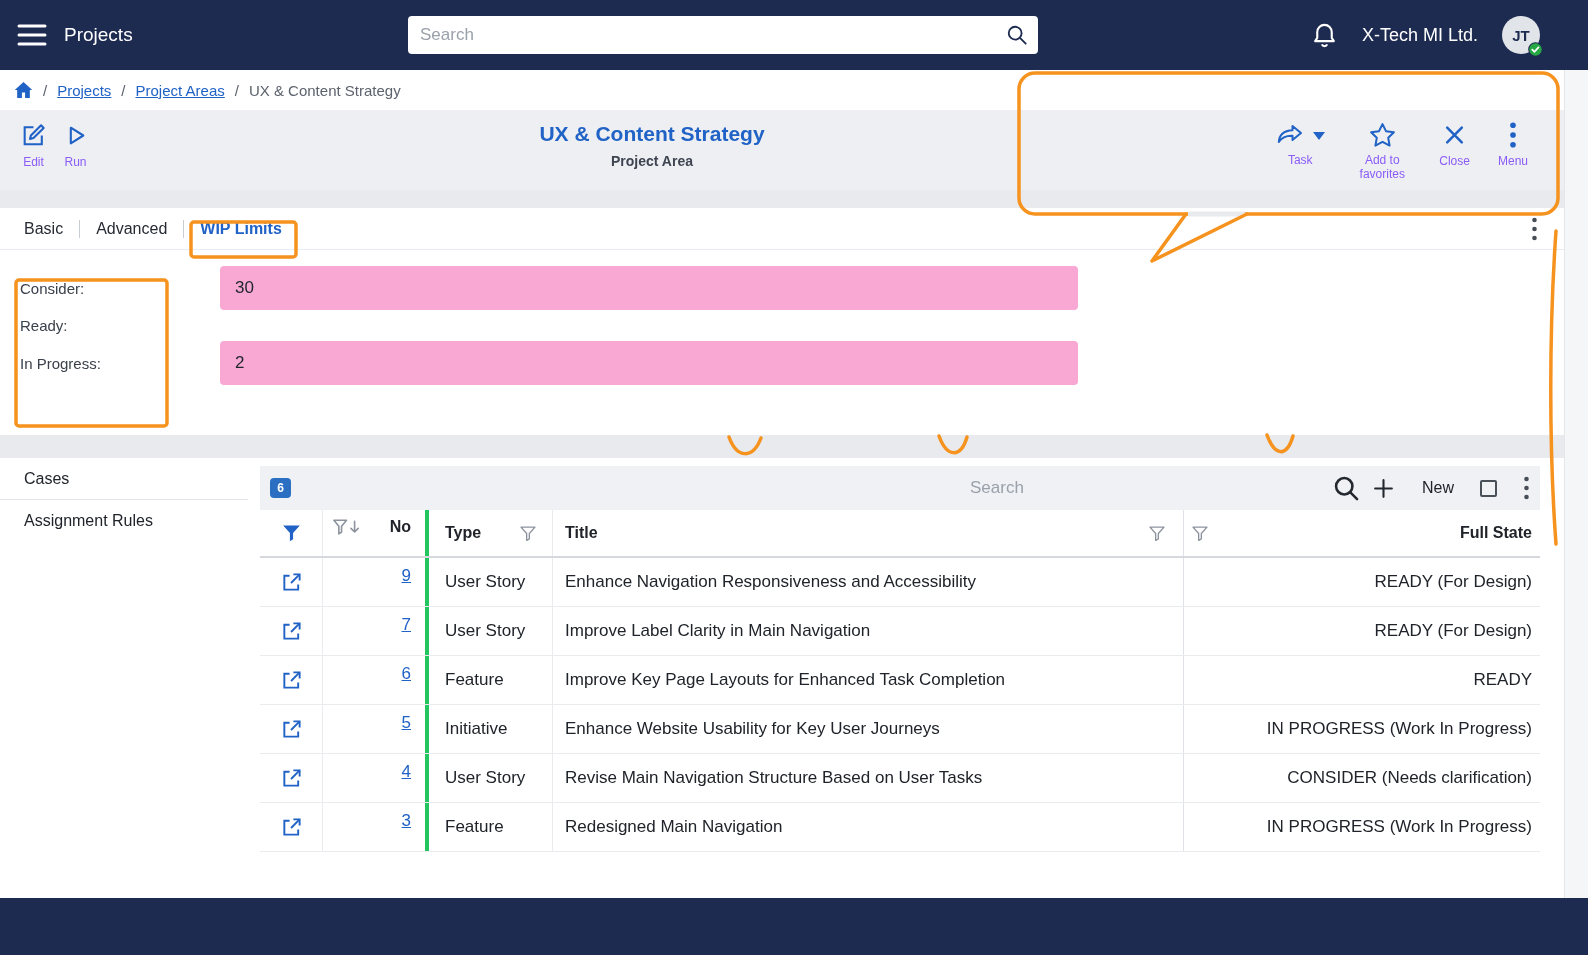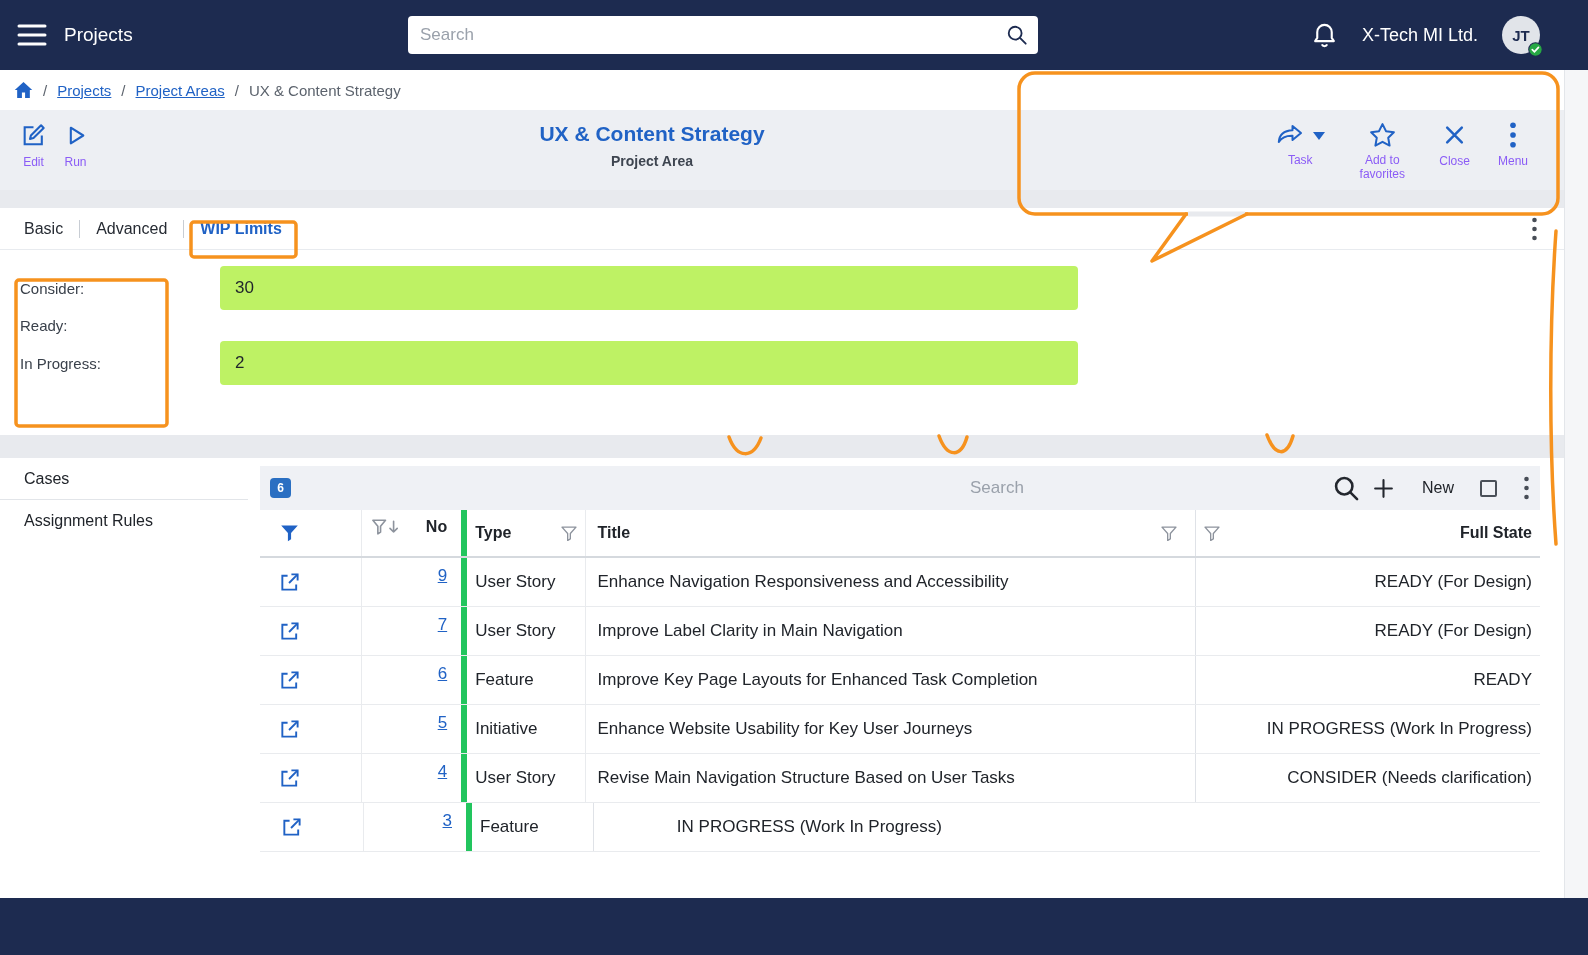--- a/index.html
+++ b/index.html
@@ -43,44 +43,44 @@
   .tabs-card { position:absolute; left:0; top:208px; width:1564px; height:227px; background:#fff; }
   .tabs-row { height:42px; display:flex; align-items:center; padding-left:24px; border-bottom:1px solid #e8ebef; position:relative; }
   .tab { font-size:16px; color:#262b33; padding:0 16px; background:none; border:none; cursor:pointer; }
   .tab.first { padding-left:0; }
   .tab.active { color:#2062c5; font-weight:bold; }
   .tab-divider { width:1px; height:18px; background:#c8cdd4; }
   .tabs-dots { position:absolute; right:26px; top:9px; background:none; border:none; cursor:pointer; }
   .wip-form { padding:16px 0 0 20px; }
   .wip-row { display:flex; align-items:center; margin-bottom:7px; }
   .wip-label { width:200px; font-size:15px; color:#3a414b; }
-  .wip-input { width:858px; height:44px; background:#bef264; border:none; border-radius:4px; font-size:17px; color:#1f242b; padding:0 15px; font-family:inherit; outline:none; }
+  .wip-input { width:858px; height:44px; background:#f9a8d4; border:none; border-radius:4px; font-size:17px; color:#1f242b; padding:0 15px; font-family:inherit; outline:none; }
 
   
   .cases-card { position:absolute; left:0; top:458px; width:1564px; height:535px; background:#fff; }
   .side-tabs { position:absolute; left:0; top:0; width:248px; }
   .side-tab { height:42px; width:100%; display:flex; align-items:center; padding-left:24px; font-size:16px; color:#20242a; background:none; border:none; cursor:pointer; text-align:left; }
   .side-tab.active { border-bottom:1px solid #e2e5e9; }
   .table-wrap { position:absolute; left:260px; top:8px; width:1280px; }
   .toolbar { height:44px; background:#eff1f5; display:flex; align-items:center; padding:0 10px; }
   .count-badge { min-width:21px; height:20px; background:#2a6fc2; color:#fff; font-size:12px; font-weight:bold; border-radius:4px; display:flex; align-items:center; justify-content:center; padding:0 4px; }
   .toolbar-search { margin-left:auto; width:350px; background:transparent; border:none; outline:none; font-size:17px; font-family:inherit; color:#20242a; }
   .toolbar-search::placeholder { color:#9aa1ab; }
   .tb-icon { display:flex; align-items:center; justify-content:center; background:none; border:none; cursor:pointer; margin-left:12px; }
   .new-btn { background:none; border:none; font-size:16px; color:#20242a; cursor:pointer; margin:0 12px 0 27px; }
   .square-btn { width:17px; height:17px; border:2px solid #4a5058; border-radius:2px; background:none; cursor:pointer; margin:0 14px; }
 
   
   .thead { display:flex; height:48px; border-bottom:2px solid #d5d9de; font-weight:bold; font-size:16px; }
   .trow { display:flex; height:49px; border-bottom:1px solid #e9ebee; font-size:17px; }
   .cell { display:flex; align-items:center; height:100%; }
   .col-filter { width:62px; justify-content:center; }
-  .col-no { width:103px; justify-content:flex-end; padding:0 14px 12px 10px; border-left:1px solid #e9ebee;margin-left:41px; }
+  .col-no { width:103px; justify-content:flex-end; padding:0 14px 12px 10px; border-left:1px solid #e9ebee; }
   .thead .col-no { justify-content:space-between; }
-  .col-type { width:127px; padding:0 8px; border-left:6px solid #22c55e; }
+  .col-type { width:127px; padding:0 16px; border-left:4px solid #22c55e; }
   .thead .col-type { justify-content:space-between; }
   .col-title { width:631px; padding:0 18px 0 12px; border-left:1px solid #e9ebee; }
   .thead .col-title { justify-content:space-between; }
   .col-state { width:357px; padding:0 8px; border-left:1px solid #dfe2e7; justify-content:flex-end; text-align:right; }
   .thead .col-state { justify-content:space-between; }
   .no-link { color:#2062c5; text-decoration:underline; cursor:pointer; }
   .rowlink-btn { background:none; border:none; cursor:pointer; display:flex; }
   .filter-btn { background:none; border:none; cursor:pointer; display:flex; }
 
   
@@ -419,20 +419,21 @@
               <path d="M9 4H3.5v14.5H18V13"></path>
               <path d="M13 2.5h6.5V9"></path>
               <path d="M19.5 2.5L10.5 11.5"></path>
             </svg>
           </button>
         </div>
       <div class="cell col-no">
           <a class="no-link">3</a>
         </div>
       <div class="cell col-type">Feature</div>
+      <div class="cell col-title">Redesigned Main Navigation</div>
       <div class="cell col-state">IN PROGRESS (Work In Progress)</div>
     </div>
   </div>
 </div>
 
 <div class="footer"></div>
 <div class="scroll-strip"></div>
 
 <svg class="annotations" viewBox="0 0 1588 955">
   <rect class="ann" x="1019" y="73" width="539" height="141" rx="16"></rect>

